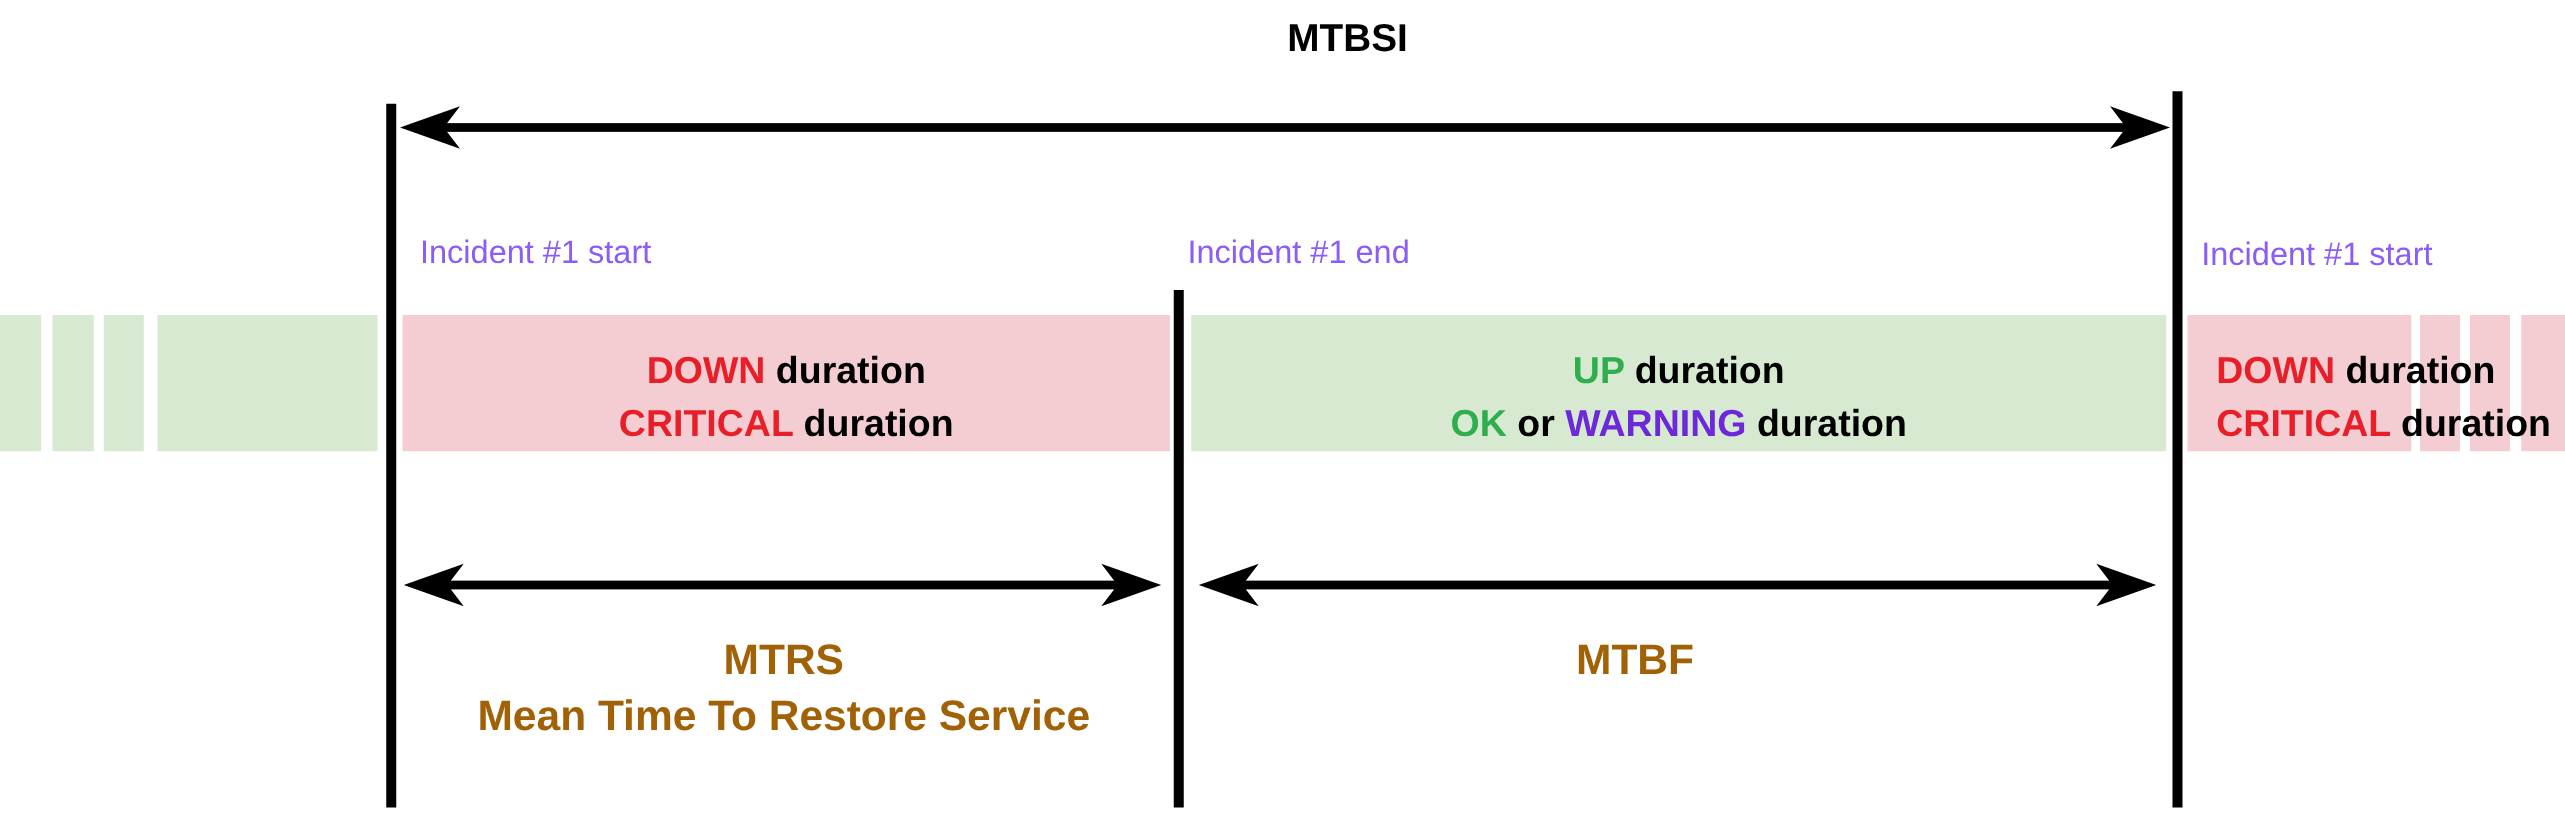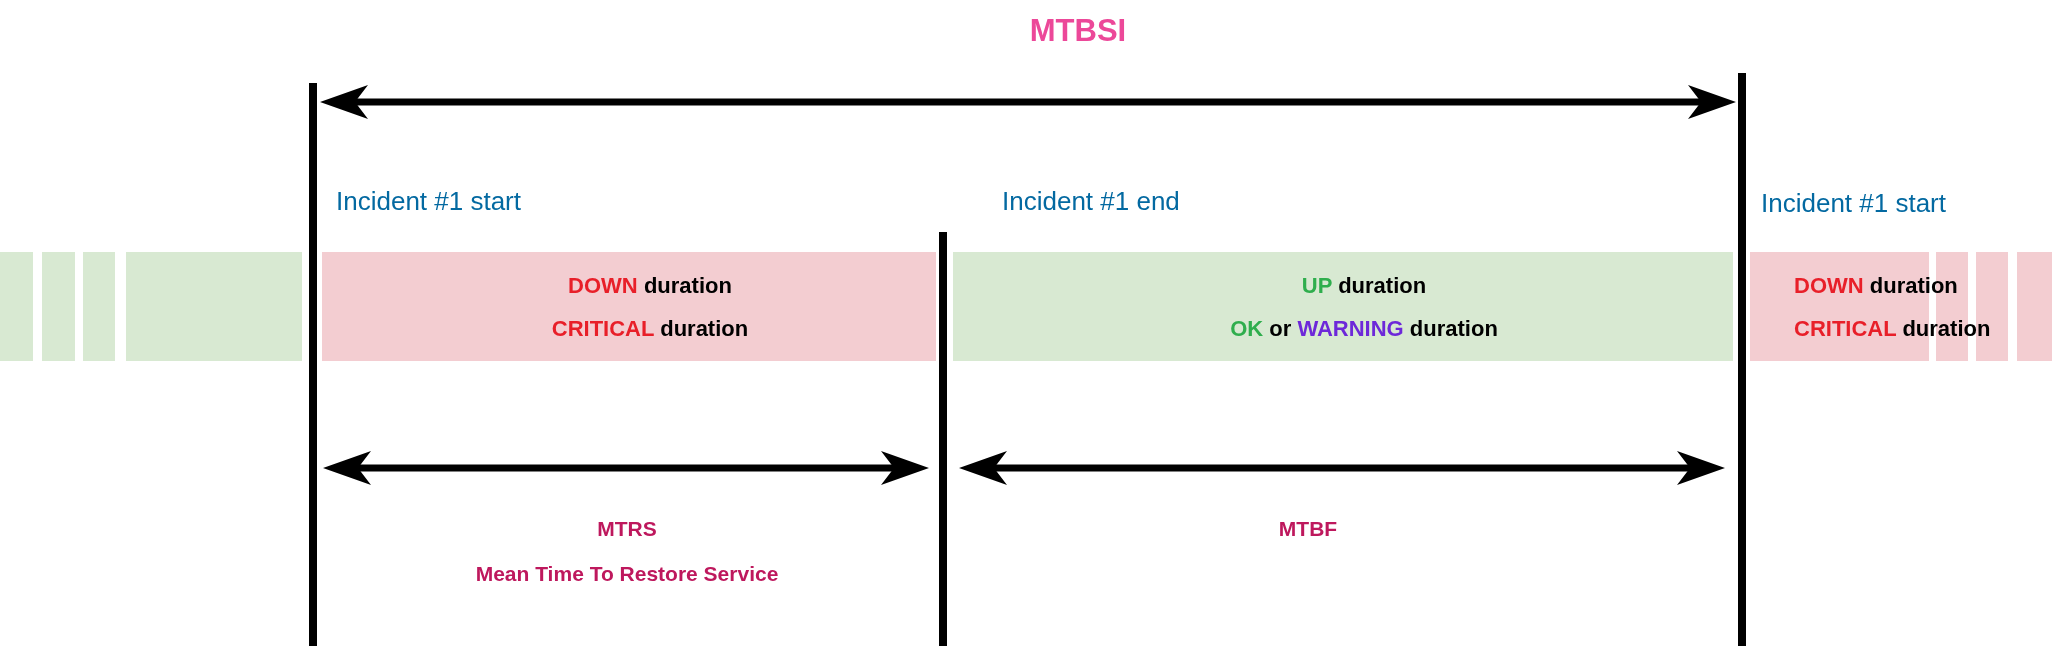--- a/index.html
+++ b/index.html
@@ -19,42 +19,42 @@
   
   .title-block {
     position: absolute;
     left: 578px;
     top: 12px;
     width: 1000px;
     text-align: center;
     font-weight: bold;
     font-size: 31px;
     line-height: 37px;
-    color: #ec4899;
+    color: #000000;
   }
 
   
   .vline {
     position: absolute;
     width: 8px;
     background: #000000;
   }
   .vline.l1 { left: 309px;  top: 83px;  height: 563px; }
   .vline.m  { left: 939px;  top: 232px; height: 414px; }
   .vline.r  { left: 1738px; top: 73px;  height: 573px; }
 
   
   .incident-label {
     position: absolute;
     font-size: 26px;
-    color: #0369a1;
+    color: #8b5cf6;
     white-space: nowrap;
   }
   .incident-label.i1s { left: 336px;  top: 186px; }
-  .incident-label.i1e { left: 1002px;  top: 186px; }
+  .incident-label.i1e { left: 950px;  top: 186px; }
   .incident-label.i2s { left: 1761px; top: 188px; }
 
   
   .arrow { position: absolute; }
   .arrow.mtbsi { left: 318px; top: 82px; }
   .arrow.mtrs  { left: 321px; top: 448px; }
   .arrow.mtbf  { left: 957px; top: 448px; }
 
   
   .band {
@@ -77,47 +77,46 @@
   .dash-r1 { left: 1936px; width: 32px; }
   .dash-r2 { left: 1976px; width: 32px; }
   .dash-r3 { left: 2017px; width: 35px; }
 
   .band-text {
     position: absolute;
     top: 252px;
     height: 109px;
     display: flex;
     flex-direction: column;
-    justify-content: center;
+    justify-content: flex-end;
     font-weight: bold;
-    font-size: 22px;
+    font-size: 30px;
     line-height: 43px;
     color: #000000;
     white-space: nowrap;
     z-index: 2;
-    margin-left: 21px;
   }
   .band-text.center { text-align: center; align-items: center; }
   .band-text.t-down1 { left: 322px;  width: 614px; }
   .band-text.t-up    { left: 953px;  width: 780px; border-radius: 11px; }
   .band-text.t-down2 { left: 1773px; width: 279px; text-align: left; }
 
   .red    { color: #e81f29; }
   .grn    { color: #2fae4d; }
   .org    { color: #6d28d9; }
 
   
   .metric-block {
     position: absolute;
     top: 506px;
     text-align: center;
     font-weight: bold;
-    font-size: 21px;
+    font-size: 34px;
     line-height: 45px;
-    color: #be185d;
+    color: #a16207;
   }
   .metric-block.mtrs { left: 313px; width: 628px; }
   .metric-block.mtbf { left: 908px; width: 800px; }
 </style>
 </head>
 <body>
 
 <div class="canvas">
 
   <div class="title-block">

